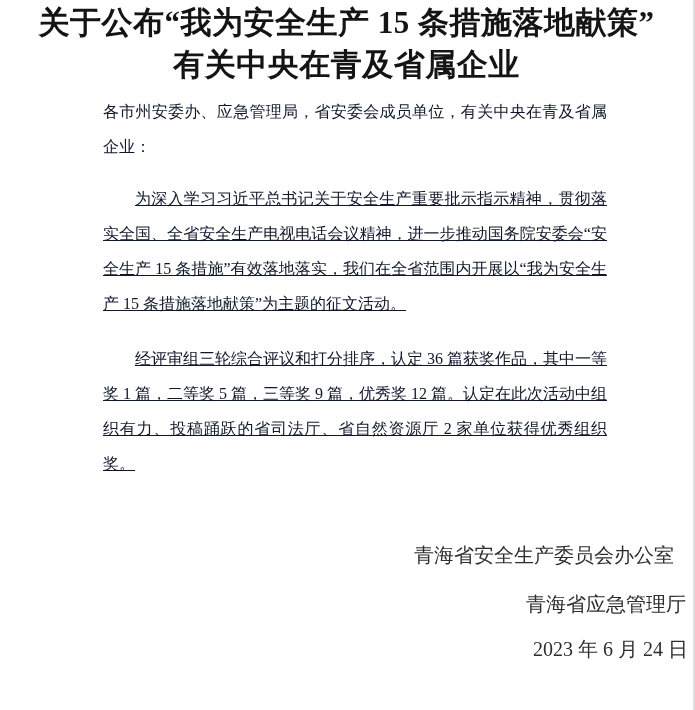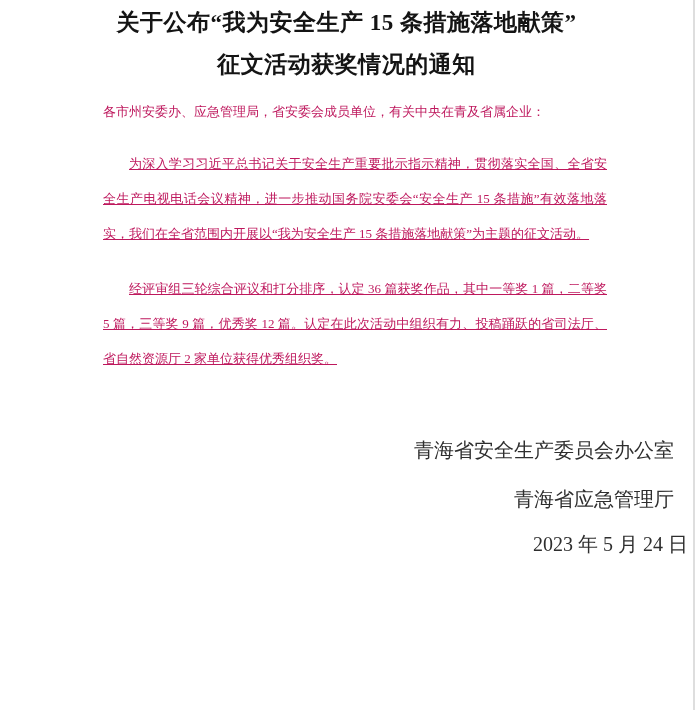--- a/index.html
+++ b/index.html
@@ -13,31 +13,31 @@
     width: 695px;
     height: 710px;
     background: #ffffff;
     border-right: 2px solid #dedede;
     overflow: hidden;
   }
   .doc-title {
     margin-top: 2px;
     text-align: center;
     font-weight: bold;
-    font-size: 23px;
+    font-size: 31px;
     line-height: 42px;
     color: #141414;
     letter-spacing: 0.5px;
   }
   .content {
     margin-left: 103px;
     width: 504px;
-    font-size: 13px;
+    font-size: 16px;
     line-height: 35px;
-    color: #be185d;
+    color: #0f172a;
     text-align: justify;
   }
   .salutation {
     margin-top: 8px;
   }
   .para {
     text-indent: 2em;
     text-decoration: underline;
   }
   .para-1 { margin-top: 17px; }
@@ -45,40 +45,40 @@
   .signature {
     margin-top: 57px;
     font-size: 20px;
     line-height: 35px;
     color: #2e2e2e;
   }
   .sig-line {
     text-align: right;
   }
   .sig-org-1 { padding-right: 19px; margin-left: 15px; }
-  .sig-org-2 { padding-right: 19px; margin-top: 14px; }
+  .sig-org-2 { padding-right: 7px; margin-top: 14px; }
   .sig-date  { padding-right: 5px;  margin-top: 10px; }
 </style>
 </head>
 <body>
 
 <div class="page">
 
   <div class="doc-title">
     <div>关于公布“我为安全生产 15 条措施落地献策”</div>
-    <div>征文活动获奖情况的通知</div>
+    <div>有关中央在青及省属企业</div>
   </div>
 
   <div class="content">
     <p class="salutation">各市州安委办、应急管理局，省安委会成员单位，有关中央在青及省属企业：</p>
 
     <p class="para para-1">为深入学习习近平总书记关于安全生产重要批示指示精神，贯彻落实全国、全省安全生产电视电话会议精神，进一步推动国务院安委会“安全生产 15 条措施”有效落地落实，我们在全省范围内开展以“我为安全生产 15 条措施落地献策”为主题的征文活动。</p>
 
     <p class="para para-2">经评审组三轮综合评议和打分排序，认定 36 篇获奖作品，其中一等奖 1 篇，二等奖 5 篇，三等奖 9 篇，优秀奖 12 篇。认定在此次活动中组织有力、投稿踊跃的省司法厅、省自然资源厅 2 家单位获得优秀组织奖。</p>
   </div>
 
   <div class="signature">
     <div class="sig-line sig-org-1">青海省安全生产委员会办公室</div>
     <div class="sig-line sig-org-2">青海省应急管理厅</div>
-    <div class="sig-line sig-date">2023 年 5 月 24 日</div>
+    <div class="sig-line sig-date">2023 年 6 月 24 日</div>
   </div>
 
 </div>
 
 </body></html>

